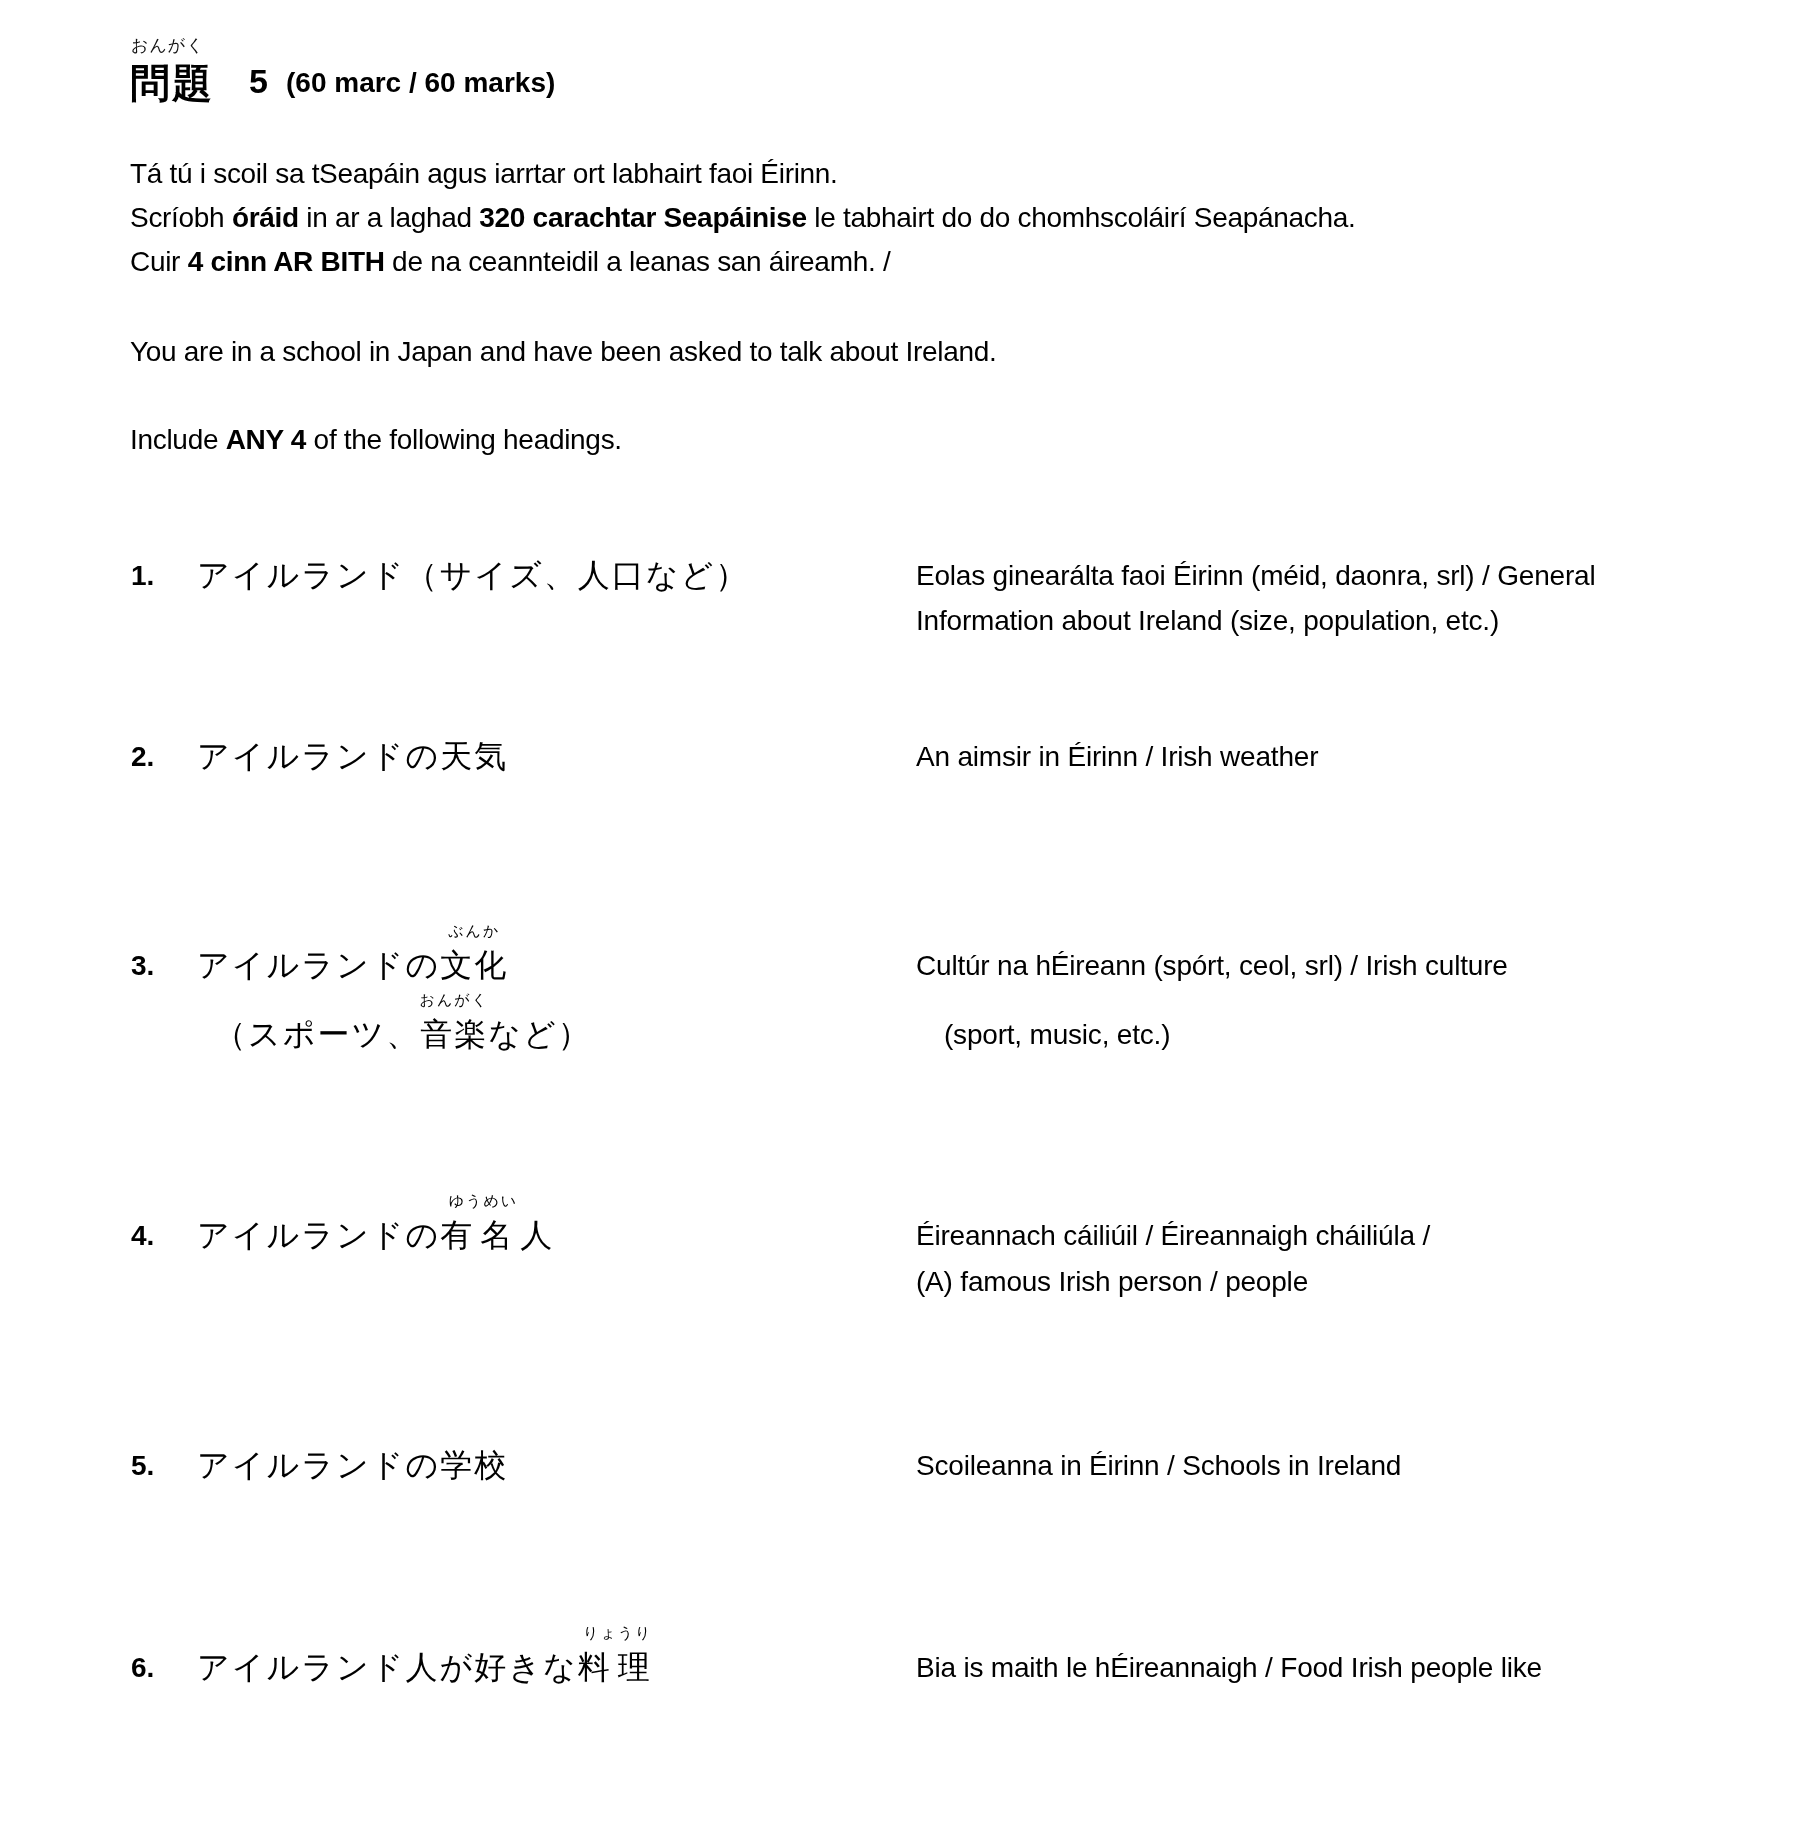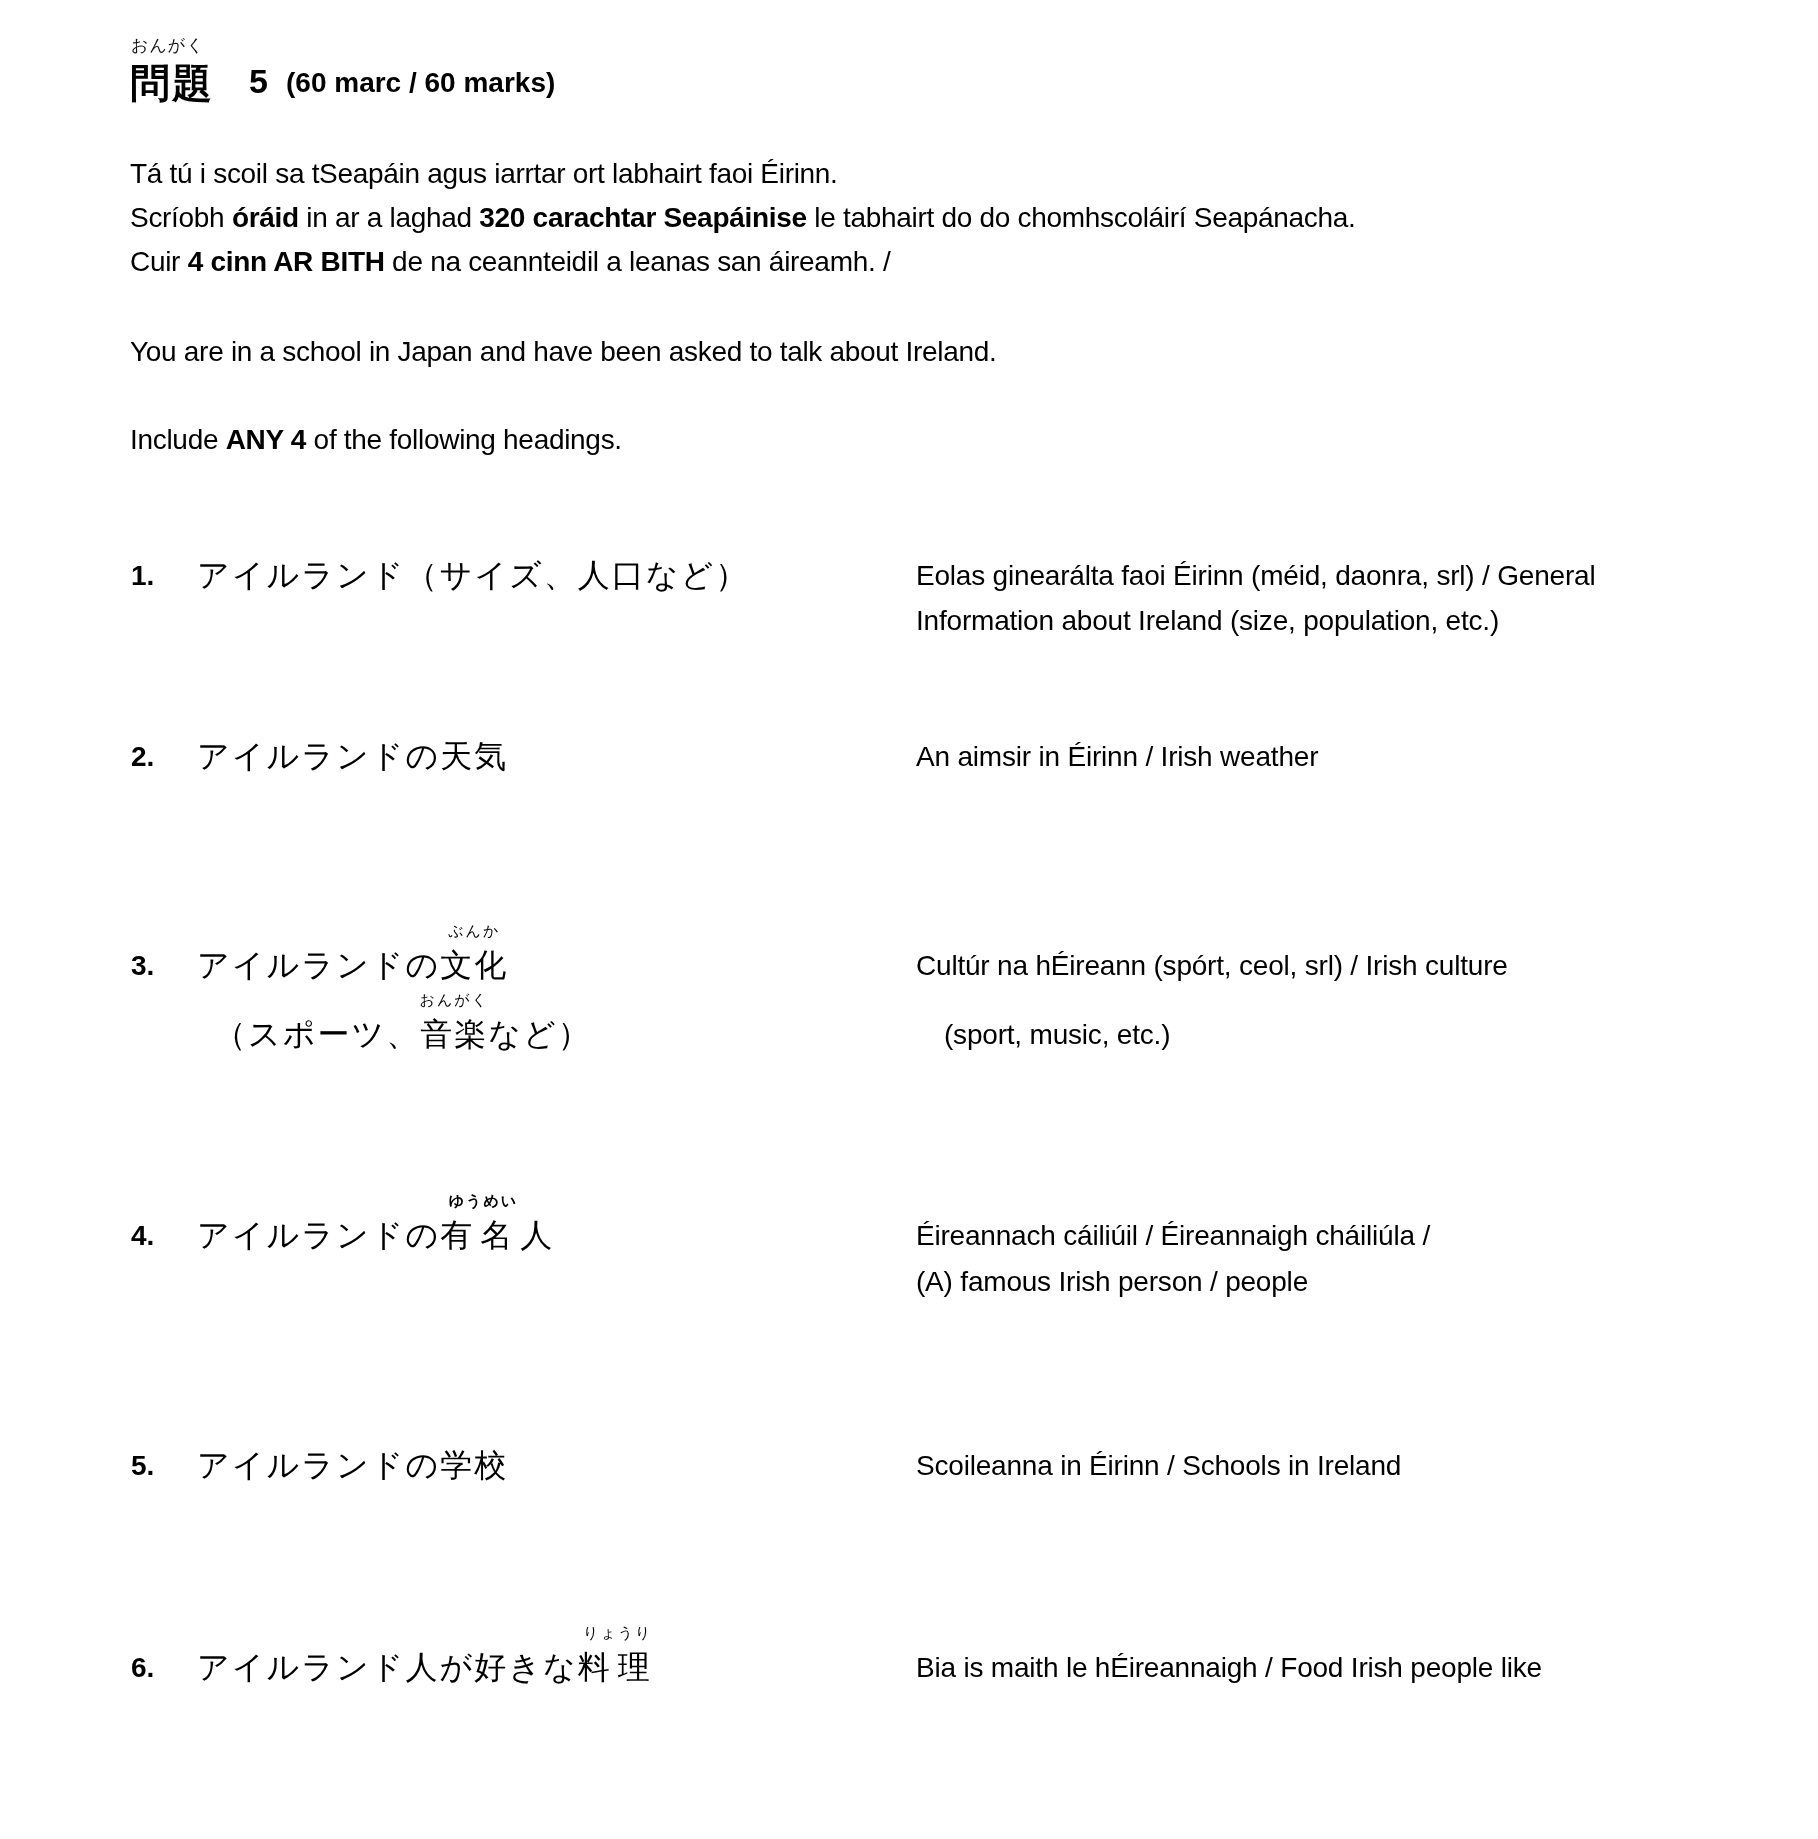--- a/index.html
+++ b/index.html
@@ -62,21 +62,21 @@
     <div class="abs jp" style="left:214px; top:1013px;">
       <span>（スポーツ、</span><span class="ruby-wrap"><span class="ruby-top">おんがく</span><span>音楽</span></span><span>など）</span>
     </div>
     <div class="abs en" style="left:868px; top:950px;">Cultúr na hÉireann (spórt, ceol, srl) / Irish culture</div>
     <div class="abs en" style="left:896px; top:1019px;">(sport, music, etc.)</div>
   </div>
 
   <div>
     <div class="abs num" style="left:131px; top:1220px;">4.</div>
     <div class="abs jp" style="left:197px; top:1214px;">
-      <span>アイルランドの</span><span class="ruby-wrap"><span class="ruby-top" style="left:36%;font-weight:bold;">ゆうめい</span><span style="letter-spacing:8px;">有名人</span></span>
+      <span>アイルランドの</span><span class="ruby-wrap"><span class="ruby-top" style="left:36%;">ゆうめい</span><span style="letter-spacing:8px;">有名人</span></span>
     </div>
     <div class="abs en" style="left:868px; top:1220px;">Éireannach cáiliúil / Éireannaigh cháiliúla /</div>
     <div class="abs en" style="left:868px; top:1266px;">(A) famous Irish person / people</div>
   </div>
 
   <div>
     <div class="abs num" style="left:131px; top:1450px;">5.</div>
     <div class="abs jp" style="left:197px; top:1444px;">アイルランドの学校</div>
     <div class="abs en" style="left:868px; top:1450px;">Scoileanna in Éirinn / Schools in Ireland</div>
   </div>

